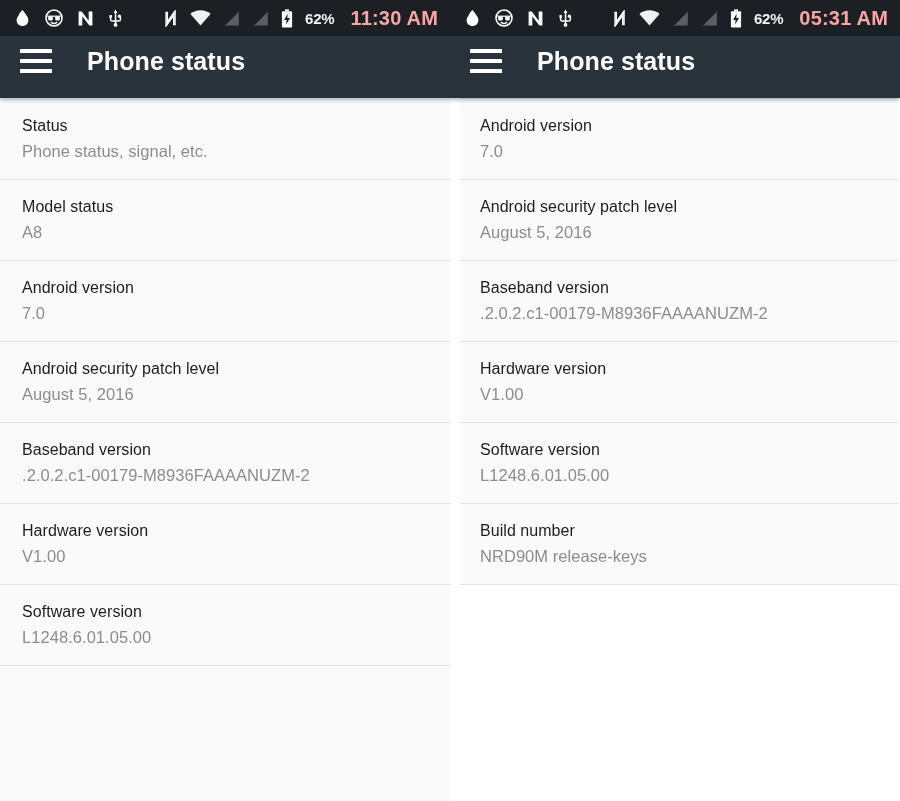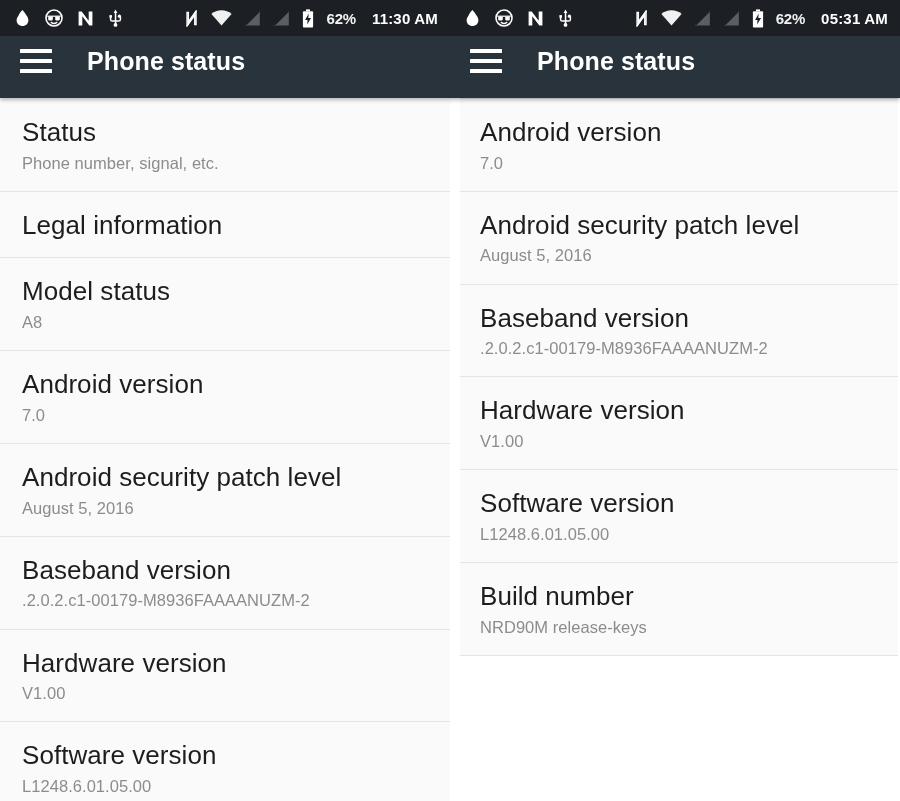--- a/index.html
+++ b/index.html
@@ -54,22 +54,22 @@
     justify-content: center;
     line-height: 0;
   }
   .sb-battpct {
     color: #f2f2f2;
     font-size: 15px;
     font-weight: bold;
     letter-spacing: -0.2px;
   }
   .sb-clock {
-    color: #ffffff;
-    font-size: 15px;
+    color: #fca5a5;
+    font-size: 20px;
     font-weight: bold;
     letter-spacing: 0.2px;
     margin-left: 4px;
     white-space: nowrap;
   }
 
   
   .appbar-row {
     display: flex;
     height: 62px;
@@ -145,21 +145,21 @@
     background: #fafafa;
     cursor: pointer;
   }
   .pane-right .prow {
     padding-left: 20px;
   }
   .prow:last-child {
     border-bottom: 1px solid #e4e4e4;
   }
   .ptitle {
-    font-size: 26px;
+    font-size: 16px;
     color: #1d1d1d;
     line-height: 1.18;
     letter-spacing: 0.05px;
   }
   .psummary {
     font-size: 16.5px;
     color: #8c8c8c;
     line-height: 1.28;
     margin-top: 5px;
     letter-spacing: 0.05px;
@@ -332,26 +332,23 @@
     </div>
   </div>
 
   <div class="panes">
 
     <div class="pane pane-left">
       <div class="plist">
 
         <div class="prow first-row">
           <div class="ptitle">Status</div>
-          <div class="psummary">Phone number, signal, etc.</div>
-        </div>
-
-        <div class="prow">
-          <div class="ptitle">Legal information</div>
-        </div>
+          <div class="psummary">Phone status, signal, etc.</div>
+        </div>
+
 
         <div class="prow">
           <div class="ptitle">Model status</div>
           <div class="psummary">A8</div>
         </div>
 
         <div class="prow">
           <div class="ptitle">Android version</div>
           <div class="psummary">7.0</div>
         </div>

